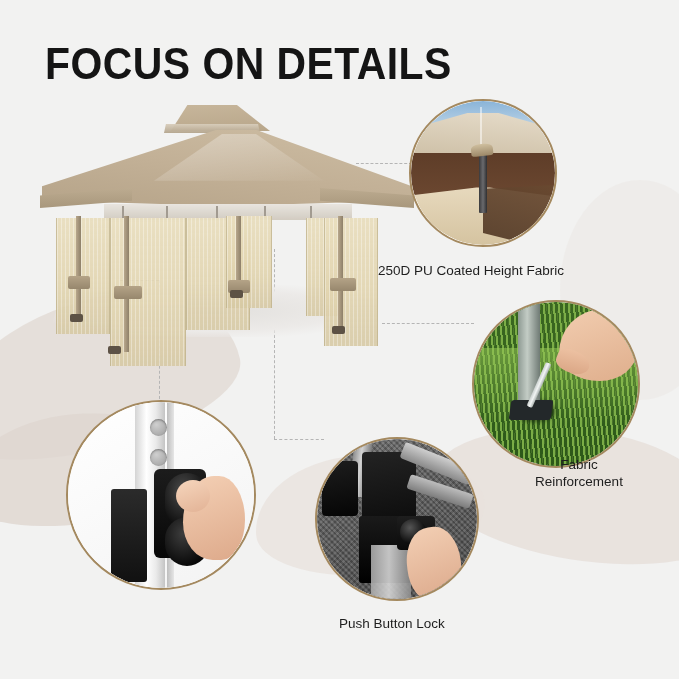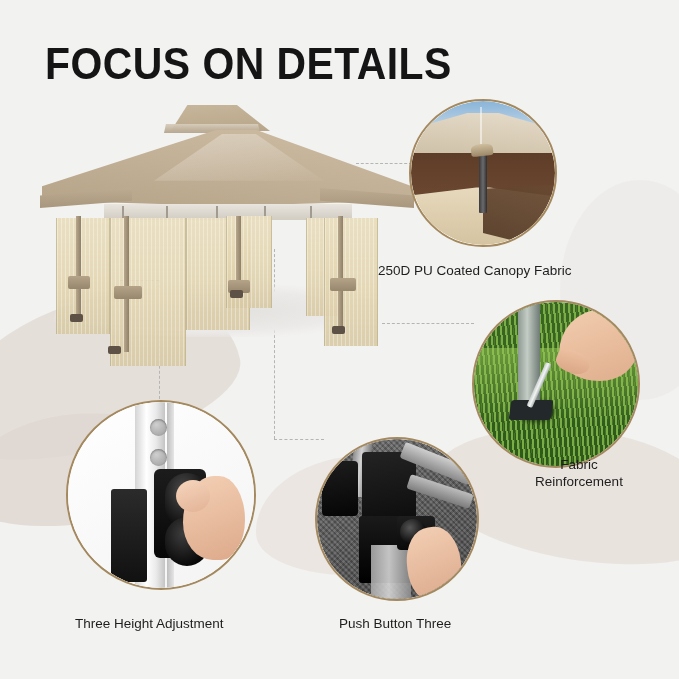--- a/index.html
+++ b/index.html
@@ -257,21 +257,21 @@
       <div class="f-sky"></div>
       <div class="f-roofTop"></div>
       <div class="f-dark"></div>
       <div class="f-lower"></div>
       <div class="f-lowerShade"></div>
       <div class="f-pole"></div>
       <div class="f-seam"></div>
       <div class="f-cap"></div>
     </div>
   </div>
-  <div class="lbl" style="left:378px;top:262px;">250D PU Coated Canopy Fabric</div>
+  <div class="lbl" style="left:378px;top:262px;">250D PU Coated Height Fabric</div>
 
   <div class="callout" id="c2">
     <div class="cl-inner">
       <div class="gr-bg"></div>
       <div class="gr-blades"></div>
       <div class="gr-bright"></div>
       <div class="gr-postShadow"></div>
       <div class="gr-post"></div>
       <div class="gr-base"></div>
       <div class="gr-arm"></div>
@@ -291,33 +291,32 @@
       <div class="h-hole h-hole1"></div>
       <div class="h-hole h-hole2"></div>
       <div class="h-blackL"></div>
       <div class="h-housing"></div>
       <div class="h-btn"></div>
       <div class="h-btn2"></div>
       <div class="h-thumb"></div>
       <div class="h-thumbTip"></div>
     </div>
   </div>
-  <div class="lbl" style="left:75px;top:615px;">Three Height Adjustment</div>
 
   <div class="callout" id="c4">
     <div class="cl-inner">
       <div class="p-bg"></div>
       <div class="p-tex"></div>
       <div class="p-poleV"></div>
       <div class="p-hubL"></div>
       <div class="p-hub"></div>
       <div class="p-poleD"></div>
       <div class="p-poleD2"></div>
       <div class="p-hubLwr"></div>
       <div class="p-legBtm"></div>
       <div class="p-btnBox"></div>
       <div class="p-btn"></div>
       <div class="p-finger"></div>
     </div>
   </div>
-  <div class="lbl" style="left:339px;top:615px;">Push Button Three</div>
+  <div class="lbl" style="left:339px;top:615px;">Push Button Lock</div>
 
 </div>
 
 </body></html>

